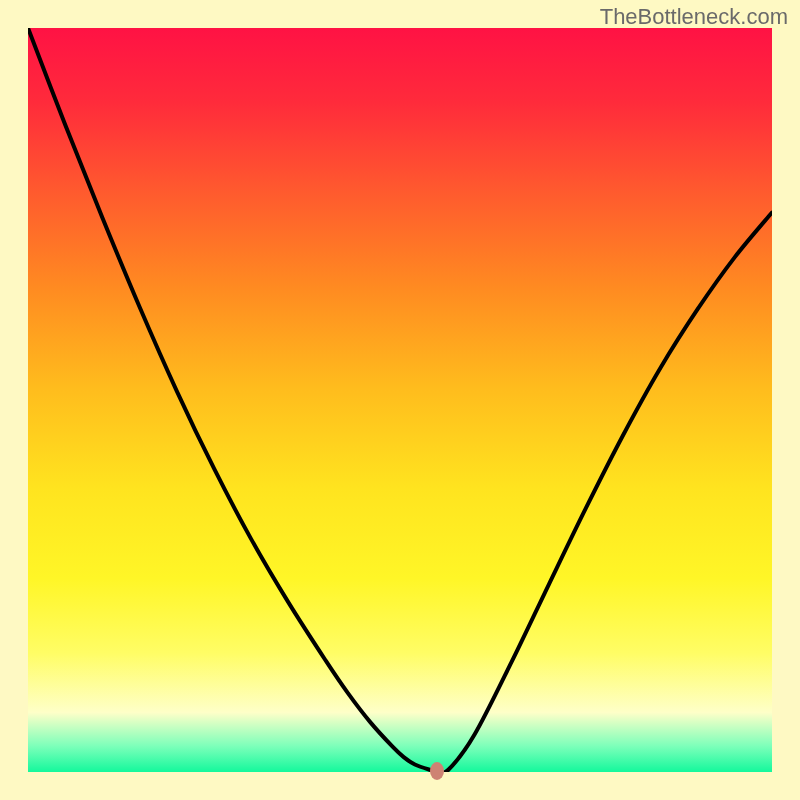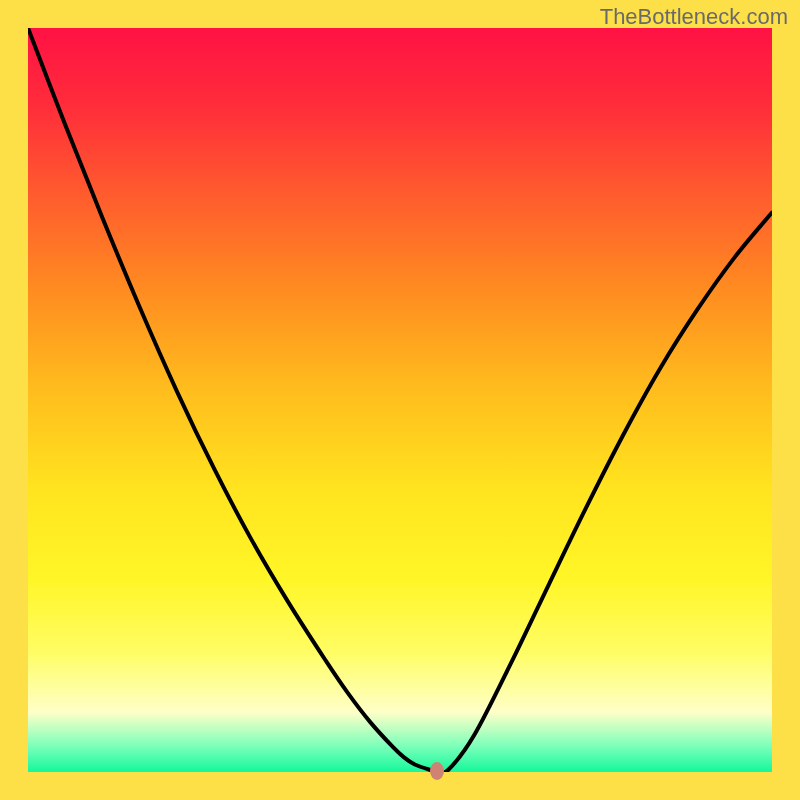--- a/index.html
+++ b/index.html
@@ -1,20 +1,20 @@
 <!DOCTYPE html>
 <html><head>
 <meta charset="utf-8">
 <style>
   * { margin: 0; padding: 0; box-sizing: border-box; }
   html, body { width: 800px; height: 800px; overflow: hidden; background: #000; }
   .frame {
     width: 800px;
     height: 800px;
-    background: #fde047;
+    background: #fef9c3;
     position: relative;
   }
   .watermark {
     position: absolute;
     top: 4px;
     right: 12px;
     font-family: Arial, Helvetica, sans-serif;
     font-size: 22px;
     color: #6a6a6a;
     font-weight: 500;

